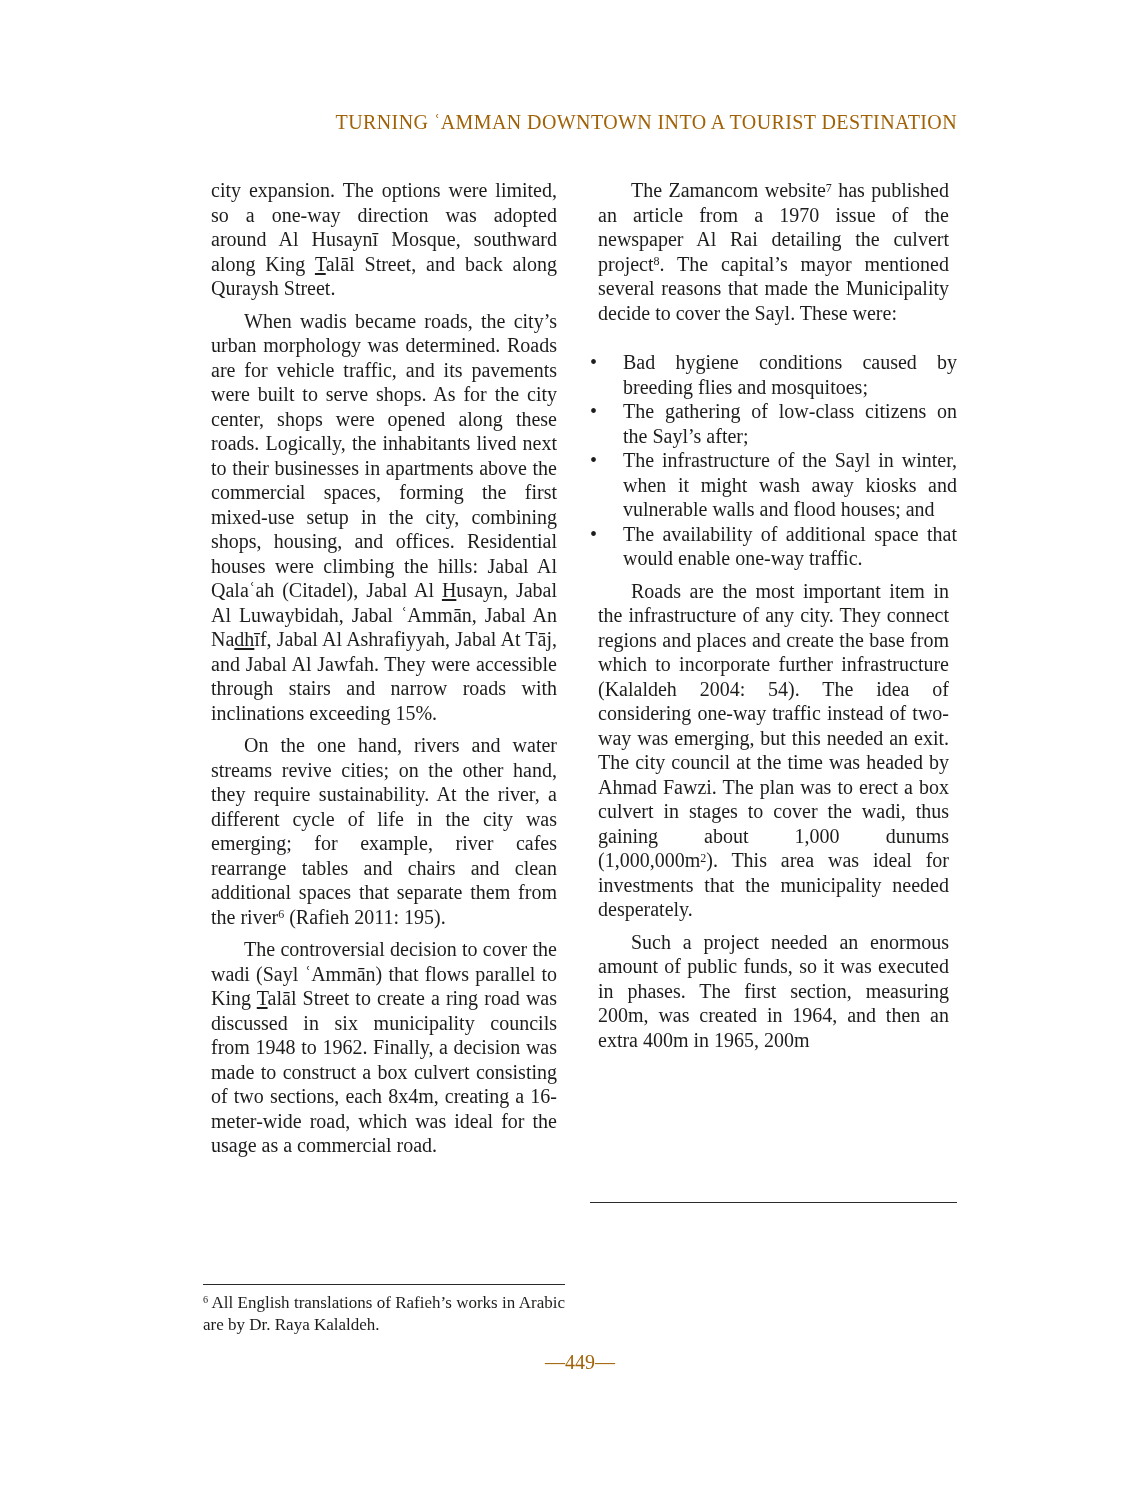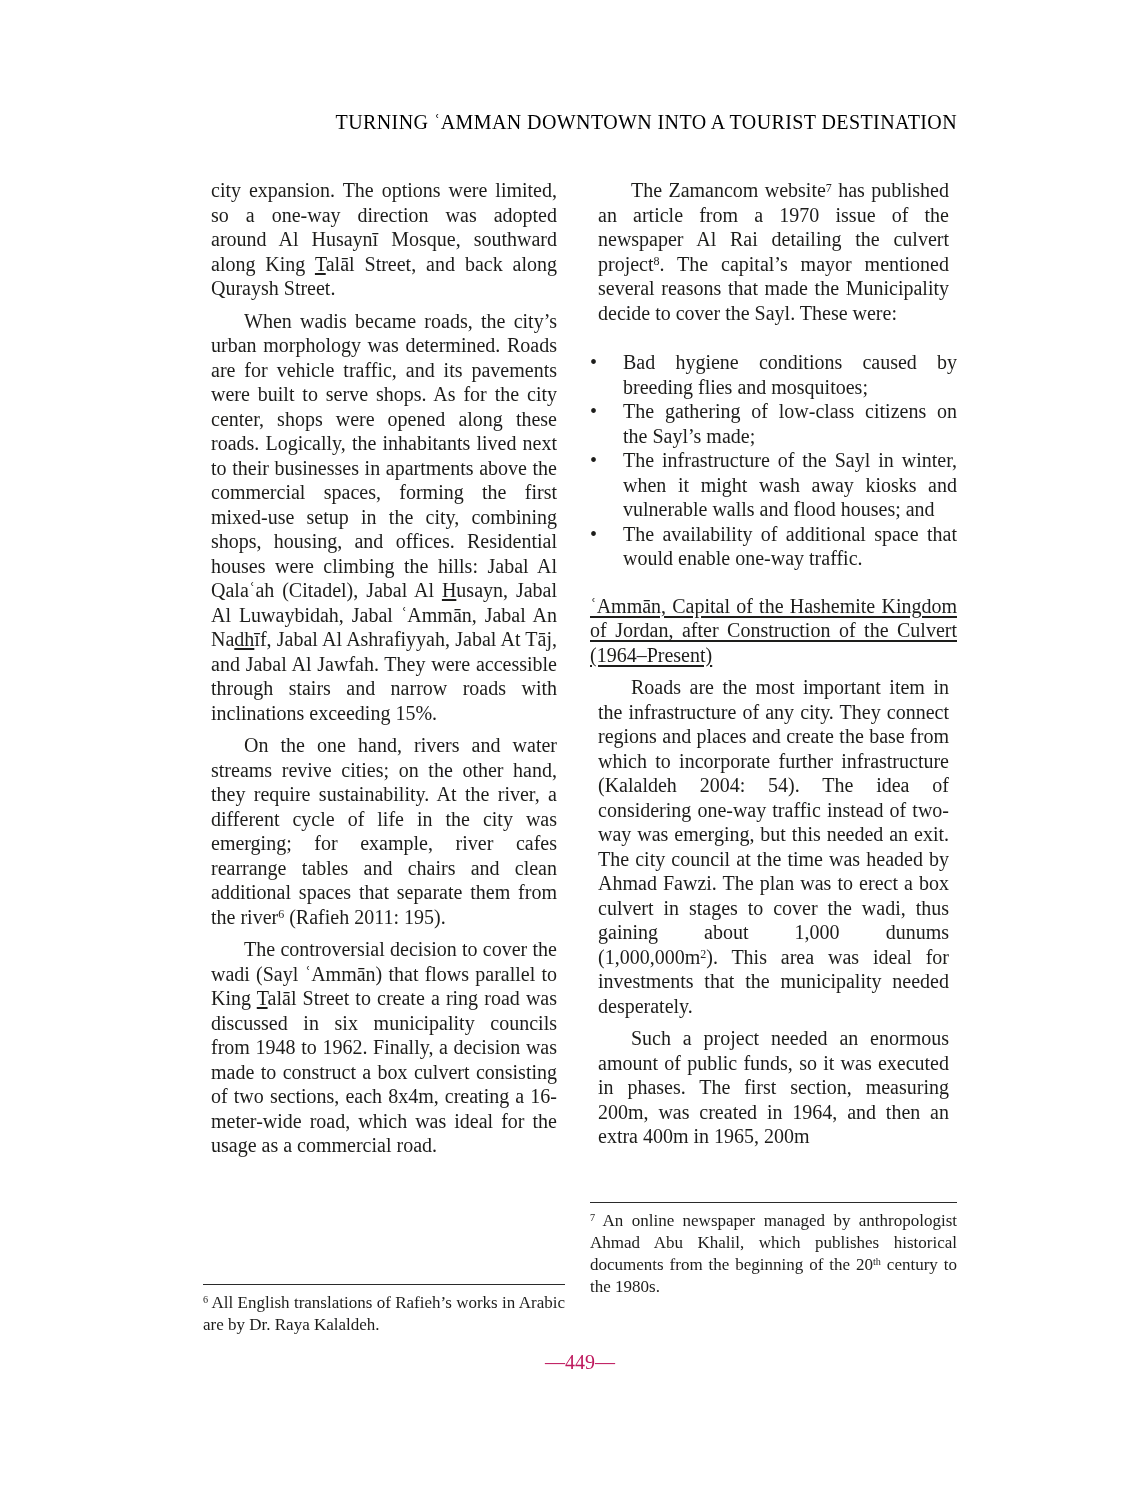--- a/index.html
+++ b/index.html
@@ -12,21 +12,21 @@
     color:#1d1d1b;
     overflow:hidden;
   }
   .running-header {
     position:absolute;
     top:111px; left:203px; width:754px;
     text-align:right;
     font-size:20px;
     letter-spacing:0.4px;
     white-space:nowrap;
-    color:#000000;
+    color:#a16207;
   }
   .col {
     position:absolute;
     top:170px;
     text-align:justify;
     font-size:20px;
     line-height:24.5px;
     hyphens:auto; -webkit-hyphens:auto;
   }
   .col-left  { left:203px; width:362px; }
@@ -56,21 +56,21 @@
     hyphens:auto; -webkit-hyphens:auto;
   }
   .footnotes-left  { left:203px; width:362px; top:1284px; }
   .footnotes-right { left:590px; width:367px; top:1202px; }
   p.footnote { margin:0; }
   .page-number {
     position:absolute;
     top:1351px; left:203px; width:754px;
     text-align:center;
     font-size:20px;
-    color:#be185d;
+    color:#a16207;
   }
 </style>
 </head>
 <body>
 
 <div class="page">
   <div class="running-header">TURNING ʿAMMAN DOWNTOWN INTO A TOURIST DESTINATION</div>
 
   <div class="col col-left">
       <p class="para"><span class="run-n">city expansion. The options were limited, so a one-way direction was adopted around Al Husaynī Mosque, southward along King </span><span class="run-u">T</span><span class="run-n">alāl Street, and back along Quraysh Street.</span></p>
@@ -81,38 +81,36 @@
 
   <div class="col col-right">
       <p class="para indent"><span class="run-n">The Zamancom website</span><span class="run-sup">7</span><span class="run-n"> has published an article from a 1970 issue of the newspaper </span><span class="run-i">Al Rai</span><span class="run-n"> detailing the culvert project</span><span class="run-sup">8</span><span class="run-n">. The capital’s mayor mentioned several reasons that made the Municipality decide to cover the </span><span class="run-i">Sayl</span><span class="run-n">. These were:</span></p>
       <div class="bullets">
         <div class="bullet-row">
           <span class="bullet-marker">•</span>
           <div class="bullet-text"><span class="run-n">Bad hygiene conditions caused by breeding flies and mosquitoes;</span></div>
         </div>
         <div class="bullet-row">
           <span class="bullet-marker">•</span>
-          <div class="bullet-text"><span class="run-n">The gathering of low-class citizens on the </span><span class="run-i">Sayl</span><span class="run-n">’s made;</span></div>
+          <div class="bullet-text"><span class="run-n">The gathering of low-class citizens on the </span><span class="run-i">Sayl</span><span class="run-n">’s after;</span></div>
         </div>
         <div class="bullet-row">
           <span class="bullet-marker">•</span>
           <div class="bullet-text"><span class="run-n">The infrastructure of the </span><span class="run-i">Sayl</span><span class="run-n"> in winter, when it might wash away kiosks and vulnerable walls and flood houses; and</span></div>
         </div>
         <div class="bullet-row">
           <span class="bullet-marker">•</span>
           <div class="bullet-text"><span class="run-n">The availability of additional space that would enable one-way traffic.</span></div>
         </div>
       </div>
-      <p class="heading"><span class="run-n">ʿAmmān, Capital of the Hashemite Kingdom of Jordan, after Construction of the Culvert (1964–Present)</span></p>
       <p class="para indent"><span class="run-n">Roads are the most important item in the infrastructure of any city. They connect regions and places and create the base from which to incorporate further infrastructure (Kalaldeh 2004: 54). The idea of considering one-way traffic instead of two-way was emerging, but this needed an exit. The city council at the time was headed by Ahmad Fawzi. The plan was to erect a box culvert in stages to cover the </span><span class="run-i">wadi</span><span class="run-n">, thus gaining about 1,000 </span><span class="run-i">dunums</span><span class="run-n"> (1,000,000m</span><span class="run-sup">2</span><span class="run-n">). This area was ideal for investments that the municipality needed desperately.</span></p>
       <p class="para indent"><span class="run-n">Such a project needed an enormous amount of public funds, so it was executed in phases. The first section, measuring 200m, was created in 1964, and then an extra 400m in 1965, 200m</span></p>
     </div>
 
   <div class="footnotes footnotes-left">
       <p class="footnote"><span class="run-sup">6</span><span class="run-n"> All English translations of Rafieh’s works in Arabic are by Dr. Raya Kalaldeh.</span></p>
     </div>
 
   <div class="footnotes footnotes-right">
-      <p class="footnote"><span class="run-sup">7</span><span class="run-n"> An online newspaper managed by anthropologist Ahmad Abu Khalil, which publishes historical documents from the beginning of the 20</span><span class="run-sup">th</span><span class="run-n"> century to the 1980s.</span></p>
     </div>
 
   <div class="page-number">—449—</div>
 </div>
 
 </body></html>

